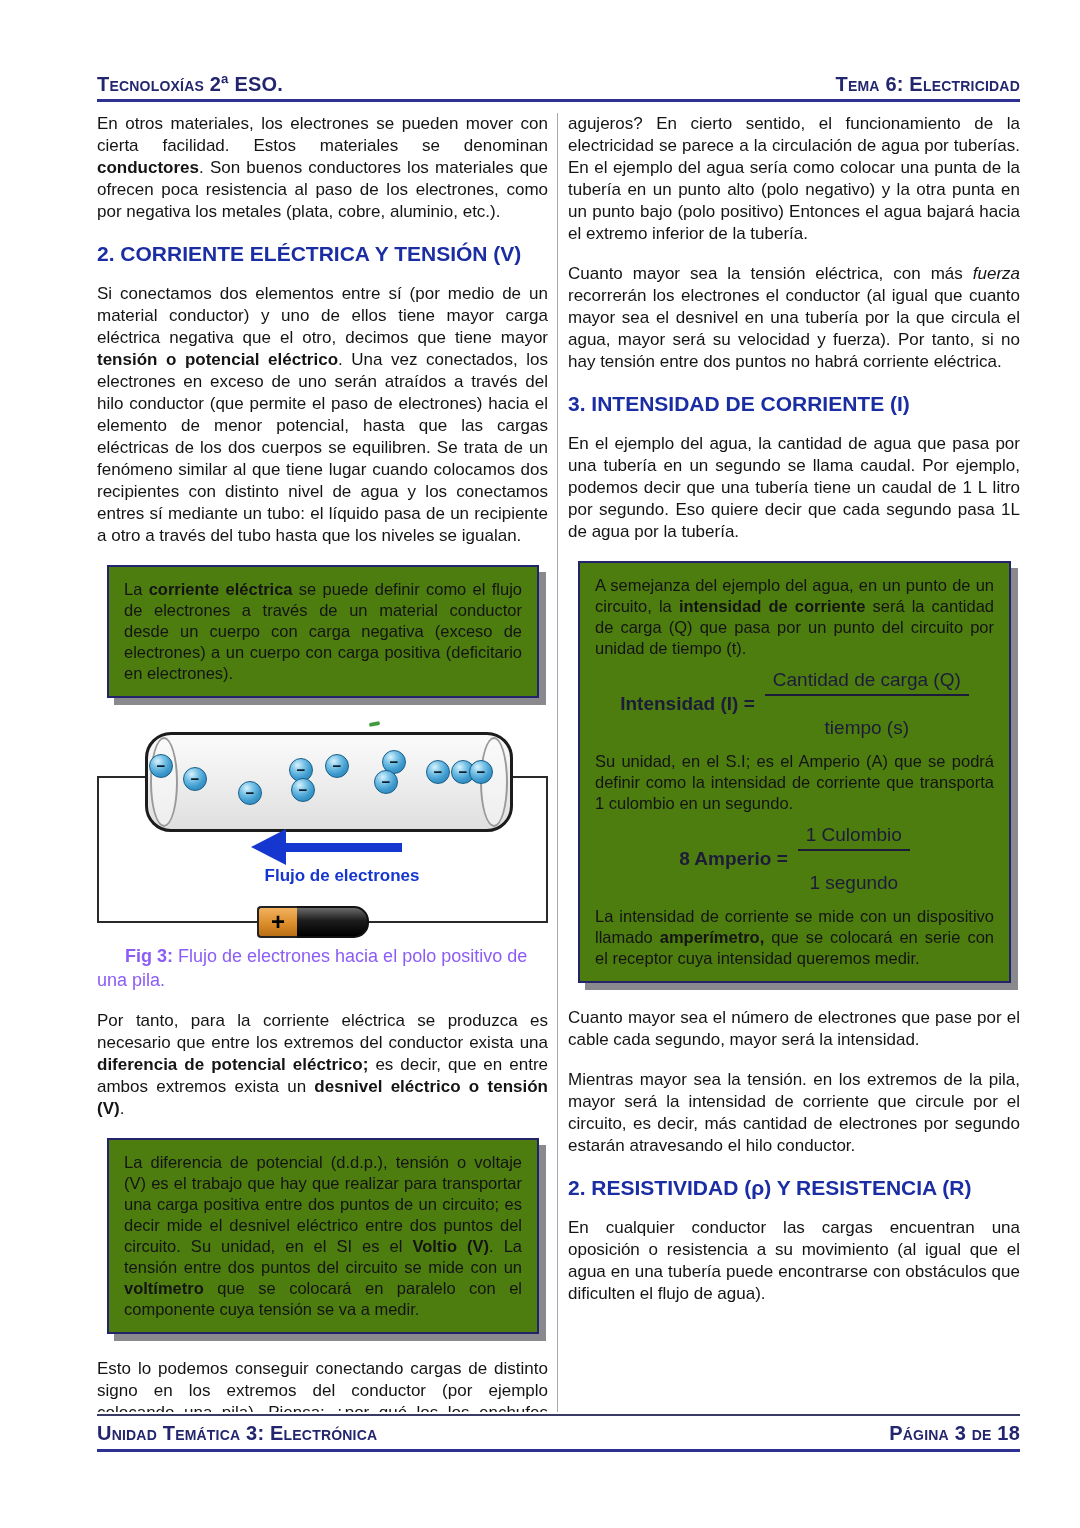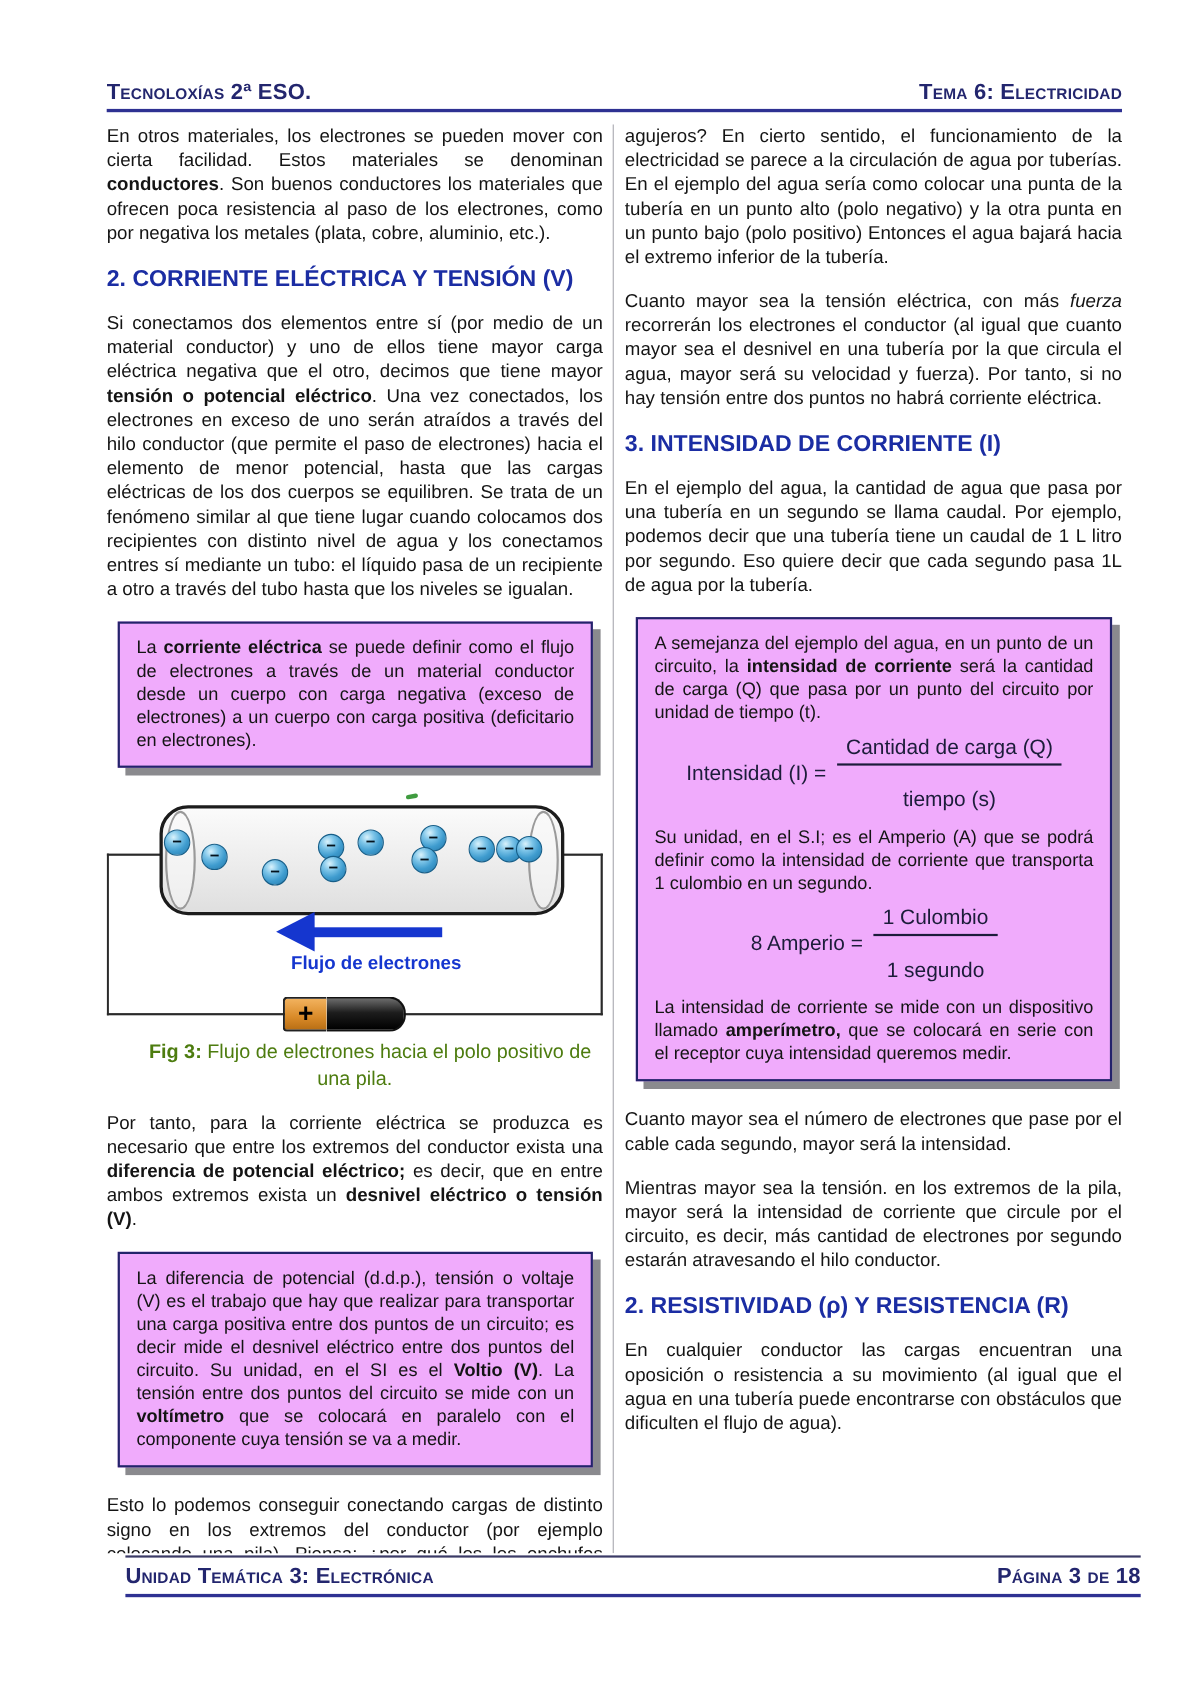--- a/index.html
+++ b/index.html
@@ -7,21 +7,21 @@
     width:1080px;height:1528px;position:relative;background:#ffffff;
     font-family:"Liberation Sans", sans-serif;color:#141414;
   }
   
   .header{
     position:absolute;left:97px;width:923px;top:74px;
     border-bottom:3px solid #2e3192;padding-bottom:5px;
     display:flex;justify-content:space-between;align-items:flex-end;
   }
   .footer{
-    position:absolute;left:114px;width:923px;top:1414px;
+    position:absolute;left:97px;width:923px;top:1414px;
     border-top:2px solid #3a3a66;border-bottom:3px solid #2e3192;
     padding:7px 0 6px;display:flex;justify-content:space-between;
   }
   .hf-text{
     font-variant:small-caps;font-weight:bold;color:#23266e;
     font-size:20px;line-height:20px;letter-spacing:.2px;
   }
   
   .content{
     position:absolute;left:97px;top:113px;width:923px;height:1299px;
@@ -32,32 +32,32 @@
   .col-right{flex:1;min-width:0;}
   p.body{margin:0 0 18px;font-size:17px;line-height:22px;text-align:justify;}
   h2.sec{
     font-size:21px;line-height:26px;font-weight:bold;color:#1b2da3;
     margin:8px 0 16px;
   }
   .b{font-weight:bold;}
   .i{font-style:italic;}
   
   .ybox{
-    background:#f0abfc;border:2px solid #23236b;
+    background:#4d7c0f;border:2px solid #23236b;
     box-shadow:7px 7px 0 rgba(118,118,122,.85);
     padding:12px 15px;margin:10px 9px 24px 10px;
     font-size:16.5px;line-height:21px;text-align:justify;
   }
   .ybox p{margin:0 0 10px;}
   .ybox p:last-child{margin-bottom:0;}
   .formula{
     display:flex;justify-content:center;align-items:center;
     margin:8px 0 12px;color:#1c1c3a;font-size:19px;line-height:22px;
   }
-  .f-lhs{margin-right:10px;}
+  .f-lhs{margin-right:10px;font-weight:bold;}
   .fraction{display:inline-flex;flex-direction:column;text-align:center;}
   .fraction .num{border-bottom:2px solid #1c1c3a;padding:0 8px 3px;}
   .fraction .den{padding-top:21px;}
   
   .figure{position:relative;width:451px;height:216px;margin:2px 0 6px;}
   .wire{position:absolute;background:#2a2a2a;}
   .w1{left:0;top:54px;width:50px;height:2px;}
   .w2{left:0;top:54px;width:2px;height:147px;}
   .w3{left:449px;top:54px;width:2px;height:147px;}
   .w4{left:407px;top:54px;width:44px;height:2px;}
@@ -104,21 +104,21 @@
     color:#000;font-weight:bold;font-size:24px;line-height:28px;text-align:center;
     box-sizing:border-box;
   }
   .battery-body{
     flex:1;background:linear-gradient(180deg,#6a6a6a,#1d1d1d 45%,#000);
     border:2px solid #111;border-left:none;border-radius:0 15px 15px 0;
     box-sizing:border-box;
   }
   .caption{
     margin:0 0 18px;text-indent:28px;font-size:18px;line-height:24px;
-    color:#4d7c0f;text-align:center;
+    color:#8b5cf6;text-align:left;
   }
 </style>
 </head>
 <body>
 
 <div class="header">
   <span class="hf-text">Tecnoloxías 2ª ESO.</span>
   <span class="hf-text">Tema 6: Electricidad</span>
 </div>
 

